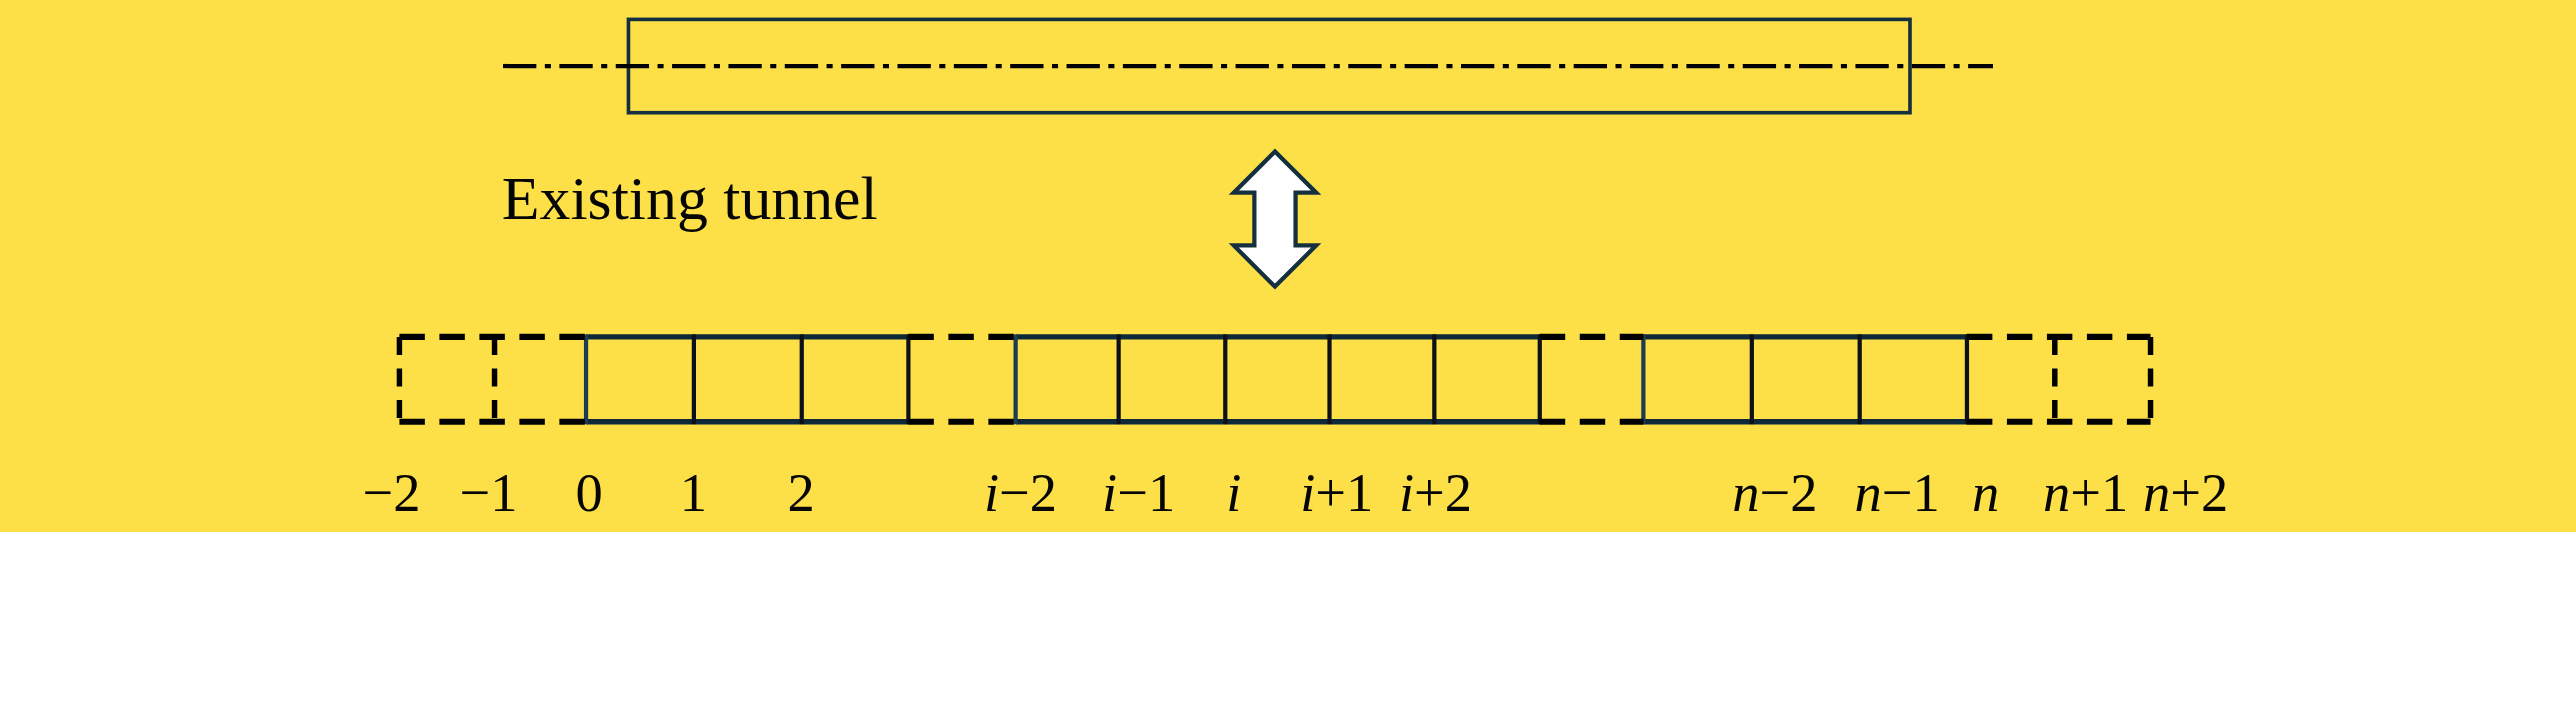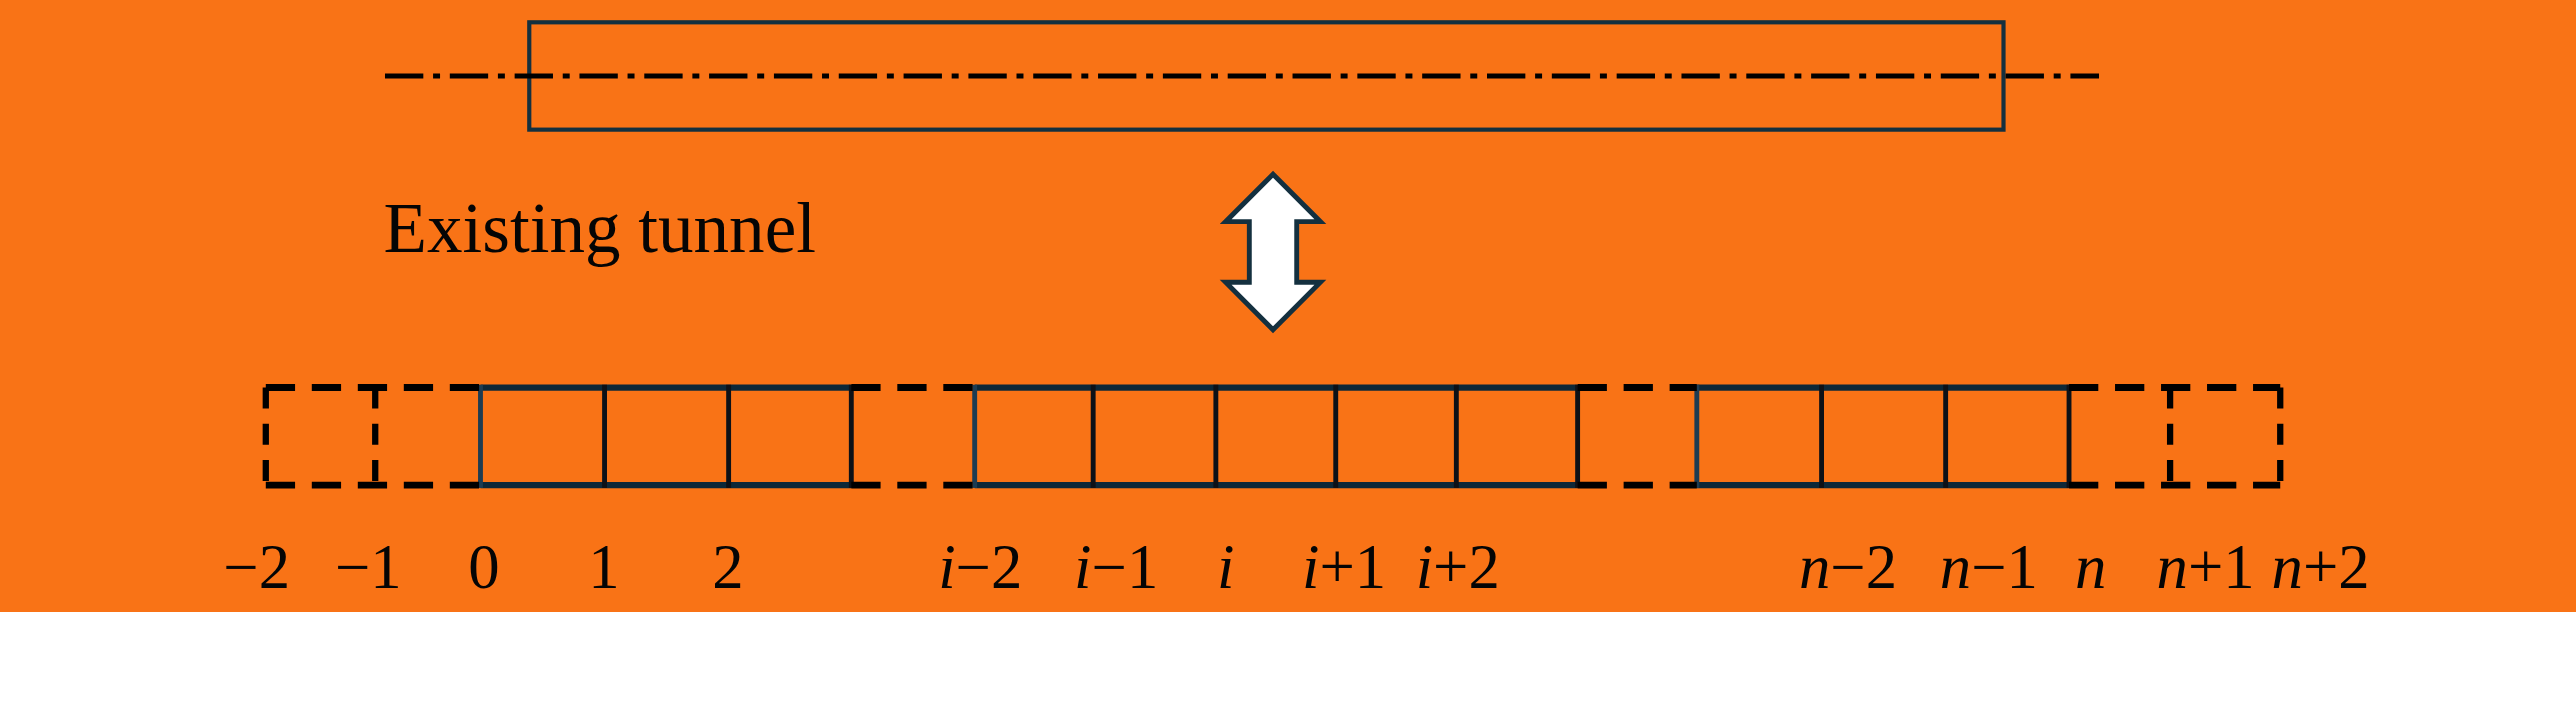--- a/index.html
+++ b/index.html
@@ -1,20 +1,20 @@
 <!DOCTYPE html>
 <html style="font-size:13px"><head>
 <meta charset="utf-8">
 <style>
   html,body{margin:0;padding:0;background:#ffffff;}
   .stage{
     position:relative;
     width:2576px;
-    height:612px;
-    background:#f97316;
+    height:532px;
+    background:#fde047;
     overflow:hidden;
     text-align:right;
   }
   svg{display:block;width:100%;height:100%;}
   text{
     font-family:"Liberation Serif","DejaVu Serif",serif;
     fill:#050505;
   }
   .caption{font-size:102px;}
   .ring-label{font-size:90px;text-anchor:middle;}

